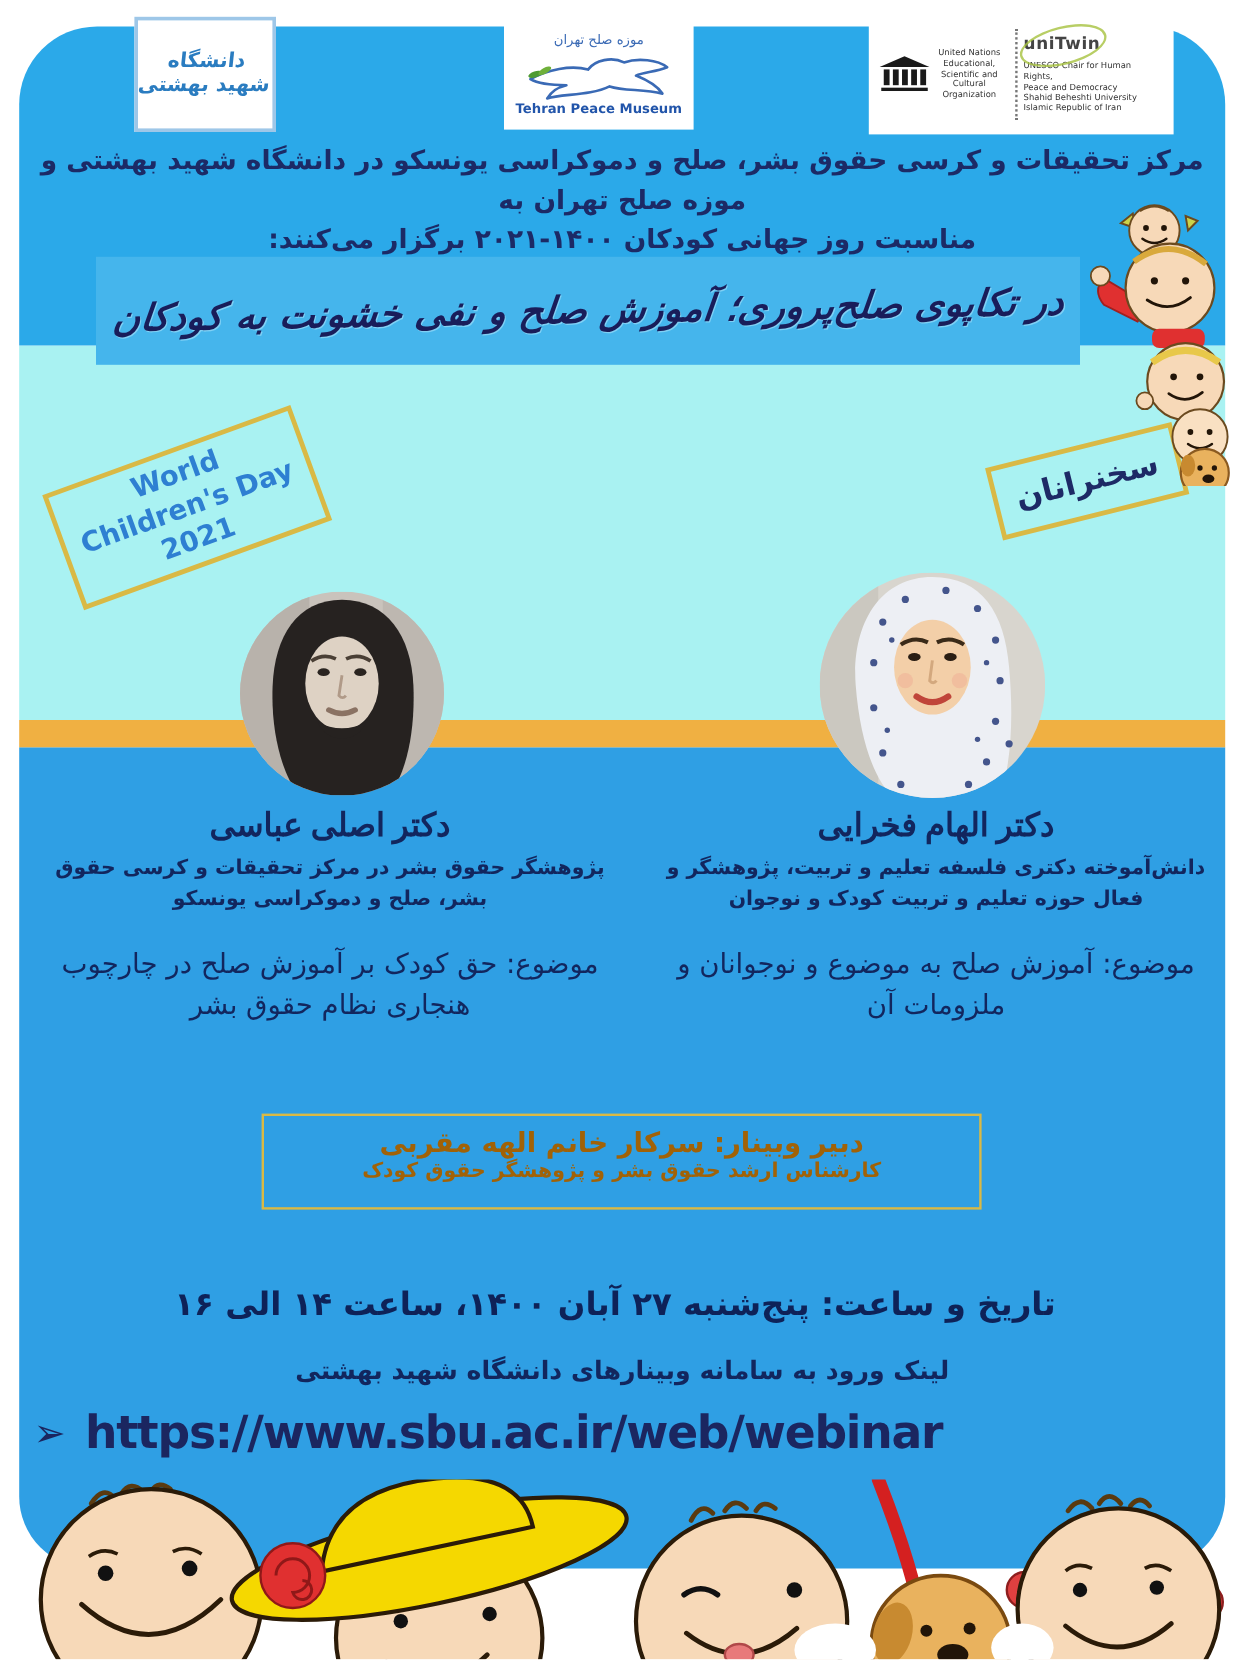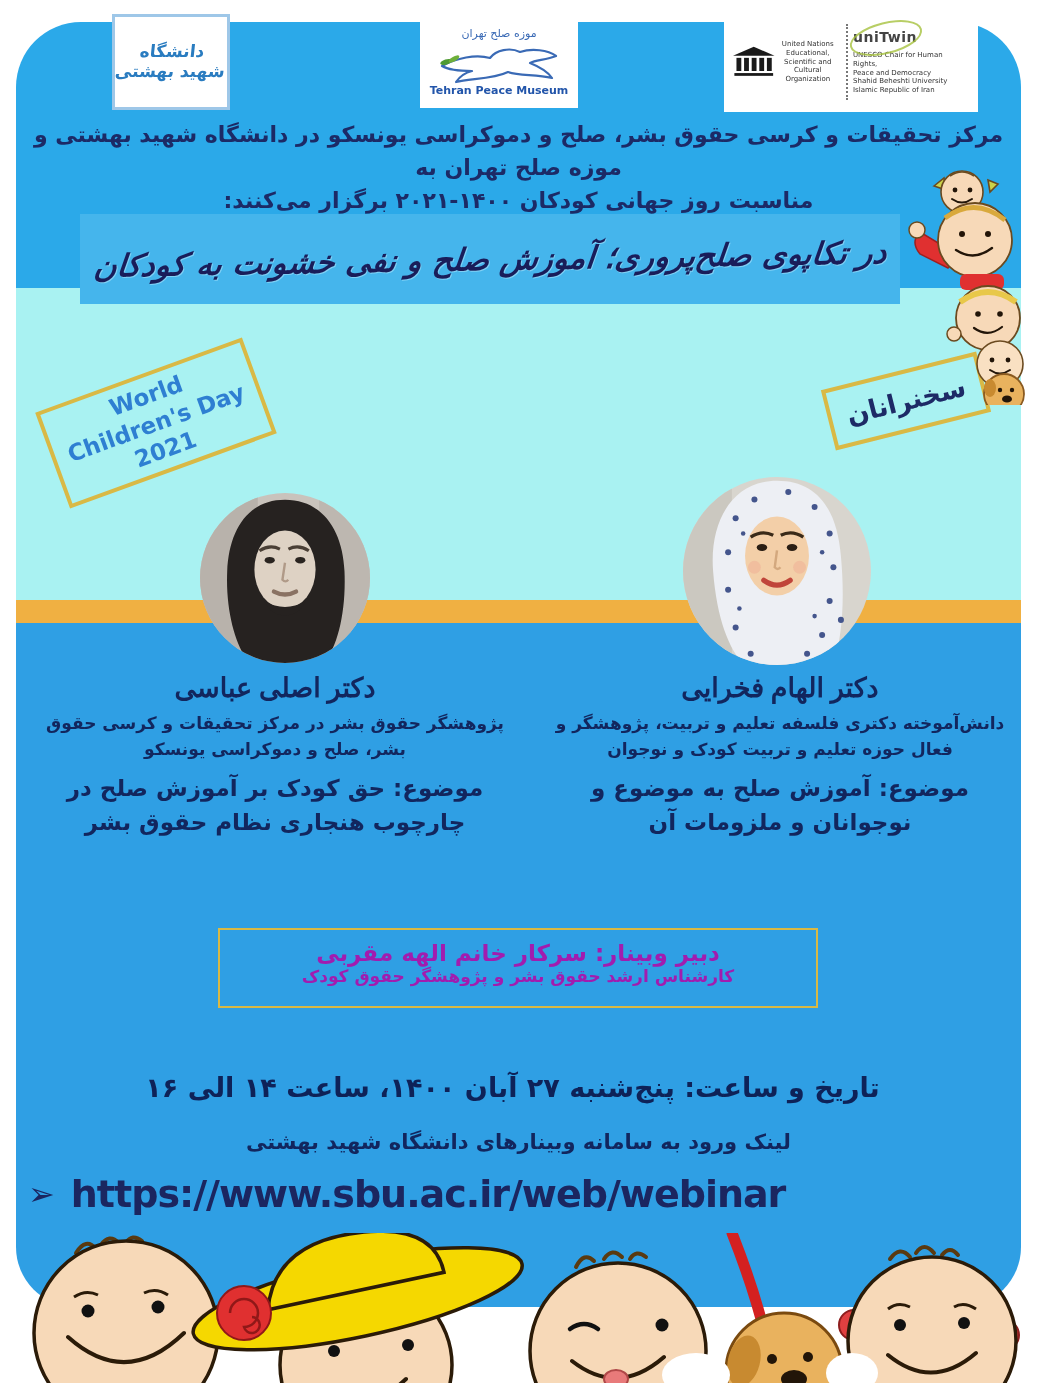--- a/index.html
+++ b/index.html
@@ -55,25 +55,25 @@
   .p-left{left:200px;top:493px;width:170px;height:170px;}
   .p-right{left:683px;top:477px;width:188px;height:188px;}
   .photo svg{display:block;width:100%;height:100%;}
 
   
   .col{position:absolute;text-align:center;color:#12265E;z-index:5;}
   .col-right{left:545px;top:672px;width:470px;}
   .col-left{left:25px;top:672px;width:500px;}
   .spk-name{font-size:27px;font-weight:bold;font-family:Liberation Serif, serif;}
   .spk-bio{font-size:17px;font-weight:bold;line-height:1.55;margin-top:6px;}
-  .spk-topic{font-size:23px;font-weight:bold;line-height:1.5;margin-top:8px;}
+  .spk-topic{font-size:23px;font-weight:normal;line-height:1.5;margin-top:24px;}
 
   
   .mod-box{position:absolute;left:218px;top:928px;width:600px;height:80px;border:2px solid #D9B945;
-           z-index:5;text-align:center;color:#a21caf;padding-top:10px;box-sizing:border-box;}
+           z-index:5;text-align:center;color:#a16207;padding-top:10px;box-sizing:border-box;}
   .mod-l1{font-size:23px;font-weight:bold;}
   .mod-l2{font-size:17px;font-weight:bold;margin-top:0;}
 
   
   .date-line{position:absolute;left:0;right:12px;top:1072px;text-align:center;z-index:5;
              font-size:27px;font-weight:bold;color:#0E2258;}
   .link-line{position:absolute;left:0;right:0;top:1130px;text-align:center;z-index:5;
              font-size:21px;font-weight:bold;color:#12265E;}
   .url-row{position:absolute;left:28px;top:1172px;z-index:5;display:flex;align-items:center;gap:16px;
            color:#1B2660;font-weight:bold;}

